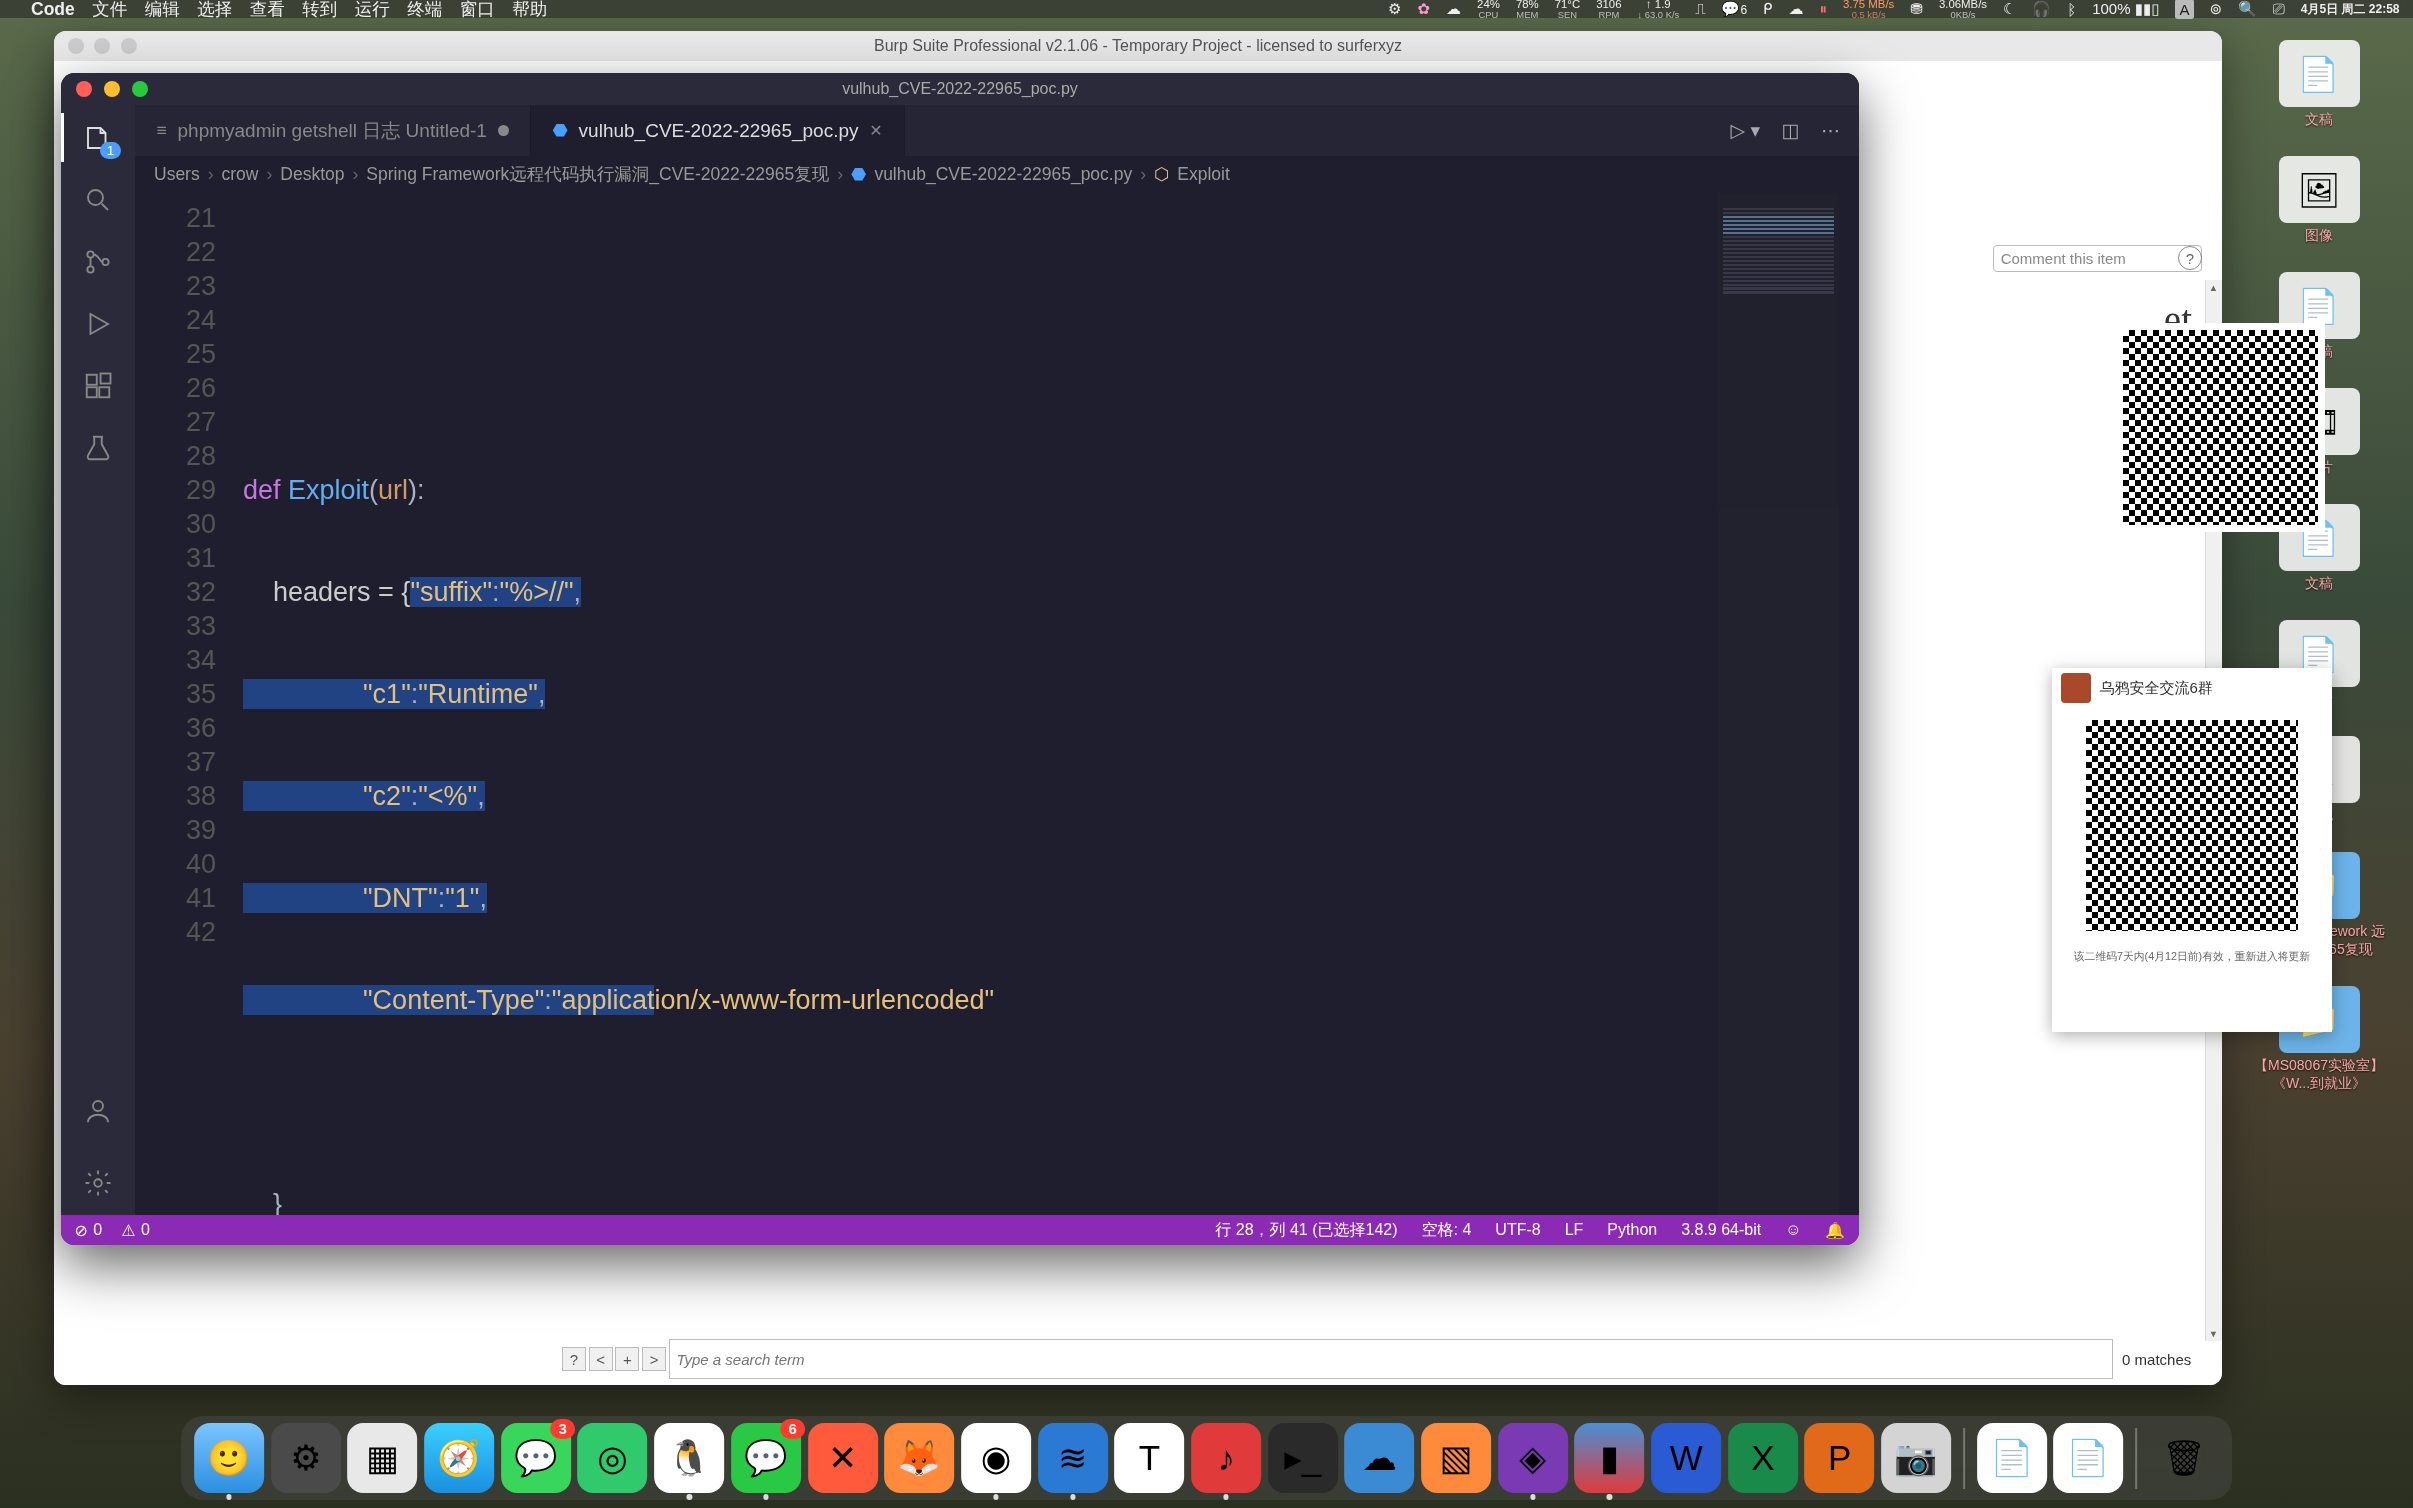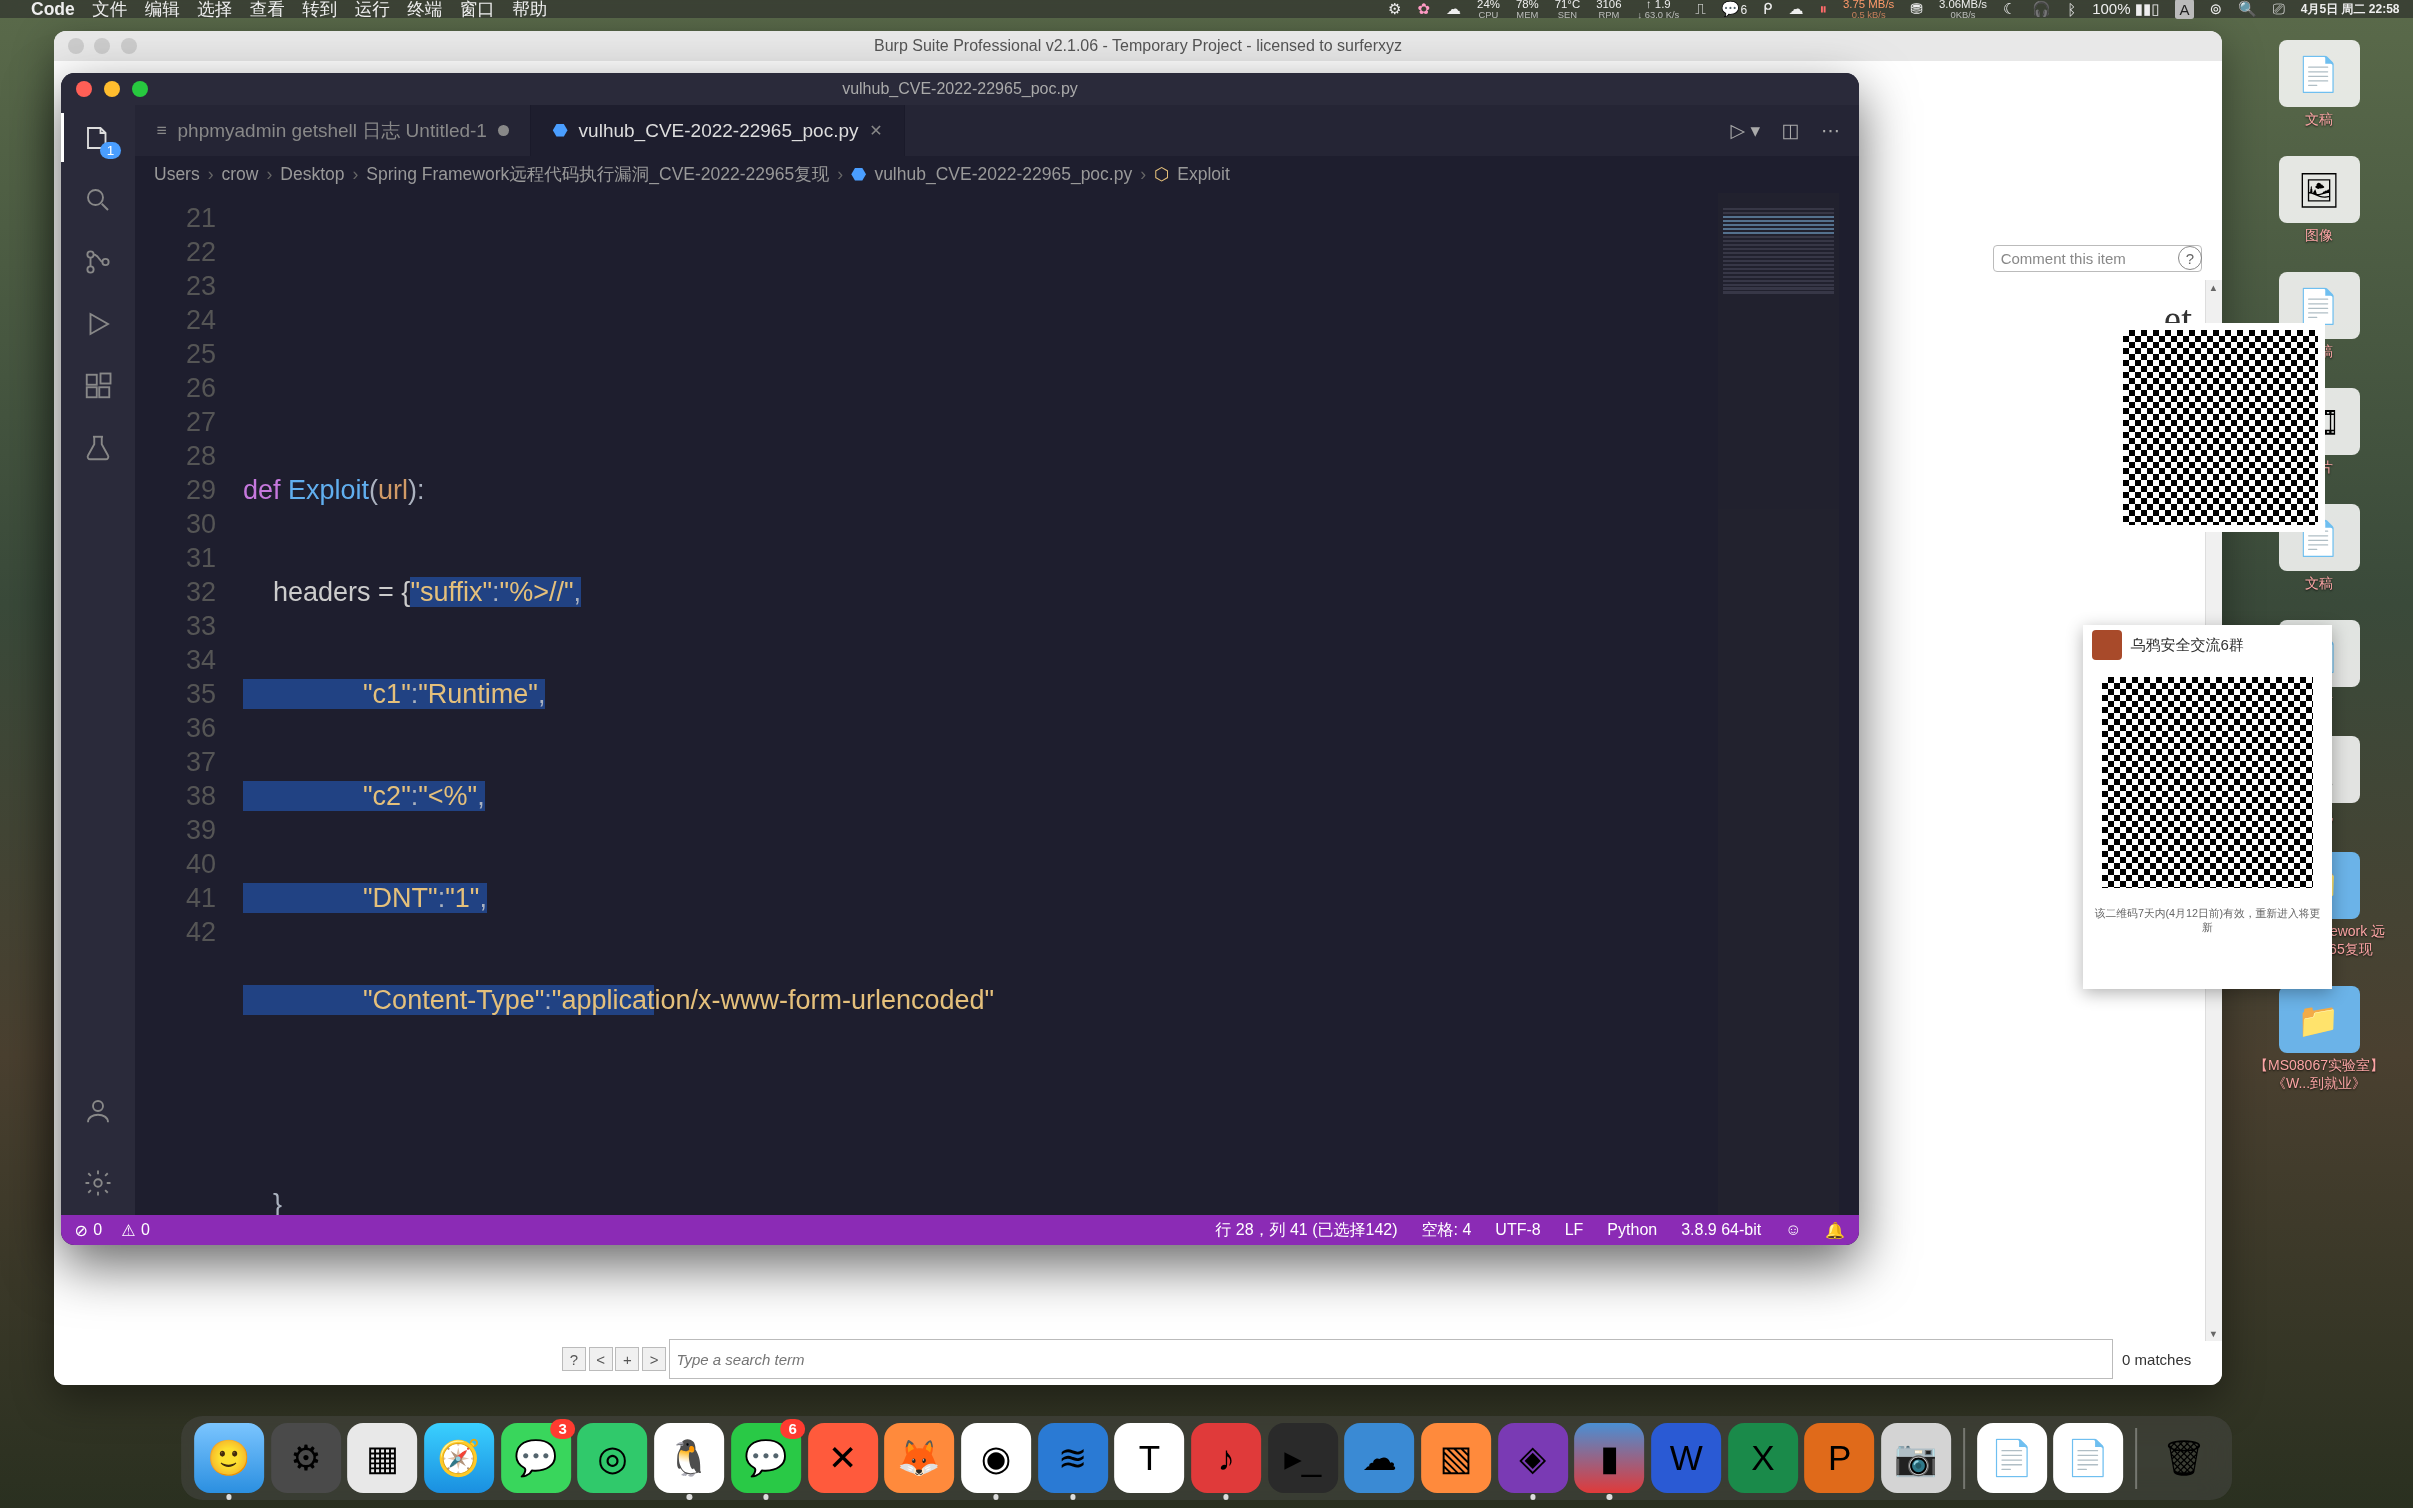--- a/index.html
+++ b/index.html
@@ -87,21 +87,21 @@
 
 
 .desktop-icons { position: absolute; right: 20px; top: 40px; width: 148px; display: flex; flex-direction: column; align-items: center; gap: 27px; z-index: 10; }
 .desktop-icons .di { display: flex; flex-direction: column; align-items: center; gap: 4px; }
 .desktop-icons .di .ic { width: 81px; height: 67px; background: rgba(255,255,255,0.85); border-radius: 8px; display: flex; align-items: center; justify-content: center; font-size: 34px; }
 .desktop-icons .di .lb { font-size: 14px; color: #fca5a5; text-shadow: 0 0.7px 2px rgba(0,0,0,0.8); text-align: center; max-width: 135px; }
 
 
 .qr1 { position: absolute; right: 88px; top: 323px; width: 209px; height: 209px; background: #fff; z-index: 60; padding: 6.7px; }
 .qr1 .grid, .qr2 .grid { width: 100%; height: 100%; background: repeating-conic-gradient(#000 0% 25%, #fff 0% 50%) 0 0 / 12px 12px; }
-.qr2-widget { position: absolute; right: 81px; top: 625px; width: 249px; height: 364px; background: #fff; z-index: 60; box-shadow: 0 4px 16px rgba(0,0,0,0.3); }
+.qr2-widget { position: absolute; right: 81px; top: 668px; width: 280px; height: 364px; background: #fff; z-index: 60; box-shadow: 0 4px 16px rgba(0,0,0,0.3); }
 .qr2-widget .hdr { height: 40px; display: flex; align-items: center; padding: 0 9.4px; gap: 8px; font-size: 15px; color: #333; }
 .qr2-widget .hdr .av { width: 30px; height: 30px; background: #a84a2a; border-radius: 4px; }
 .qr2-widget .qr2 { width: 222px; height: 222px; margin: 6.7px auto; padding: 5.4px; }
 .qr2-widget .ftr { font-size: 10.8px; color: #666; text-align: center; padding: 6.7px; }
 
 
 .dock { position: absolute; bottom: 8px; left: 50%; transform: translateX(-50%); height: 84px; background: rgba(80,80,80,0.4); backdrop-filter: blur(13.5px); border-radius: 21.5px; display: flex; align-items: center; padding: 0 13.5px; gap: 6.7px; z-index: 200; }
 .dock .app { width: 70px; height: 70px; border-radius: 16px; display: flex; align-items: center; justify-content: center; font-size: 35px; position: relative; }
 .dock .app .dot { position: absolute; bottom: -6.7px; left: 50%; transform: translateX(-50%); width: 5.4px; height: 5.4px; background: #ddd; border-radius: 50%; }
 .dock .app .badge { position: absolute; top: -4px; right: -4px; background: #ff3b30; color: #fff; border-radius: 20px; padding: 1.3px 8px; font-size: 15px; font-weight: 600; }

